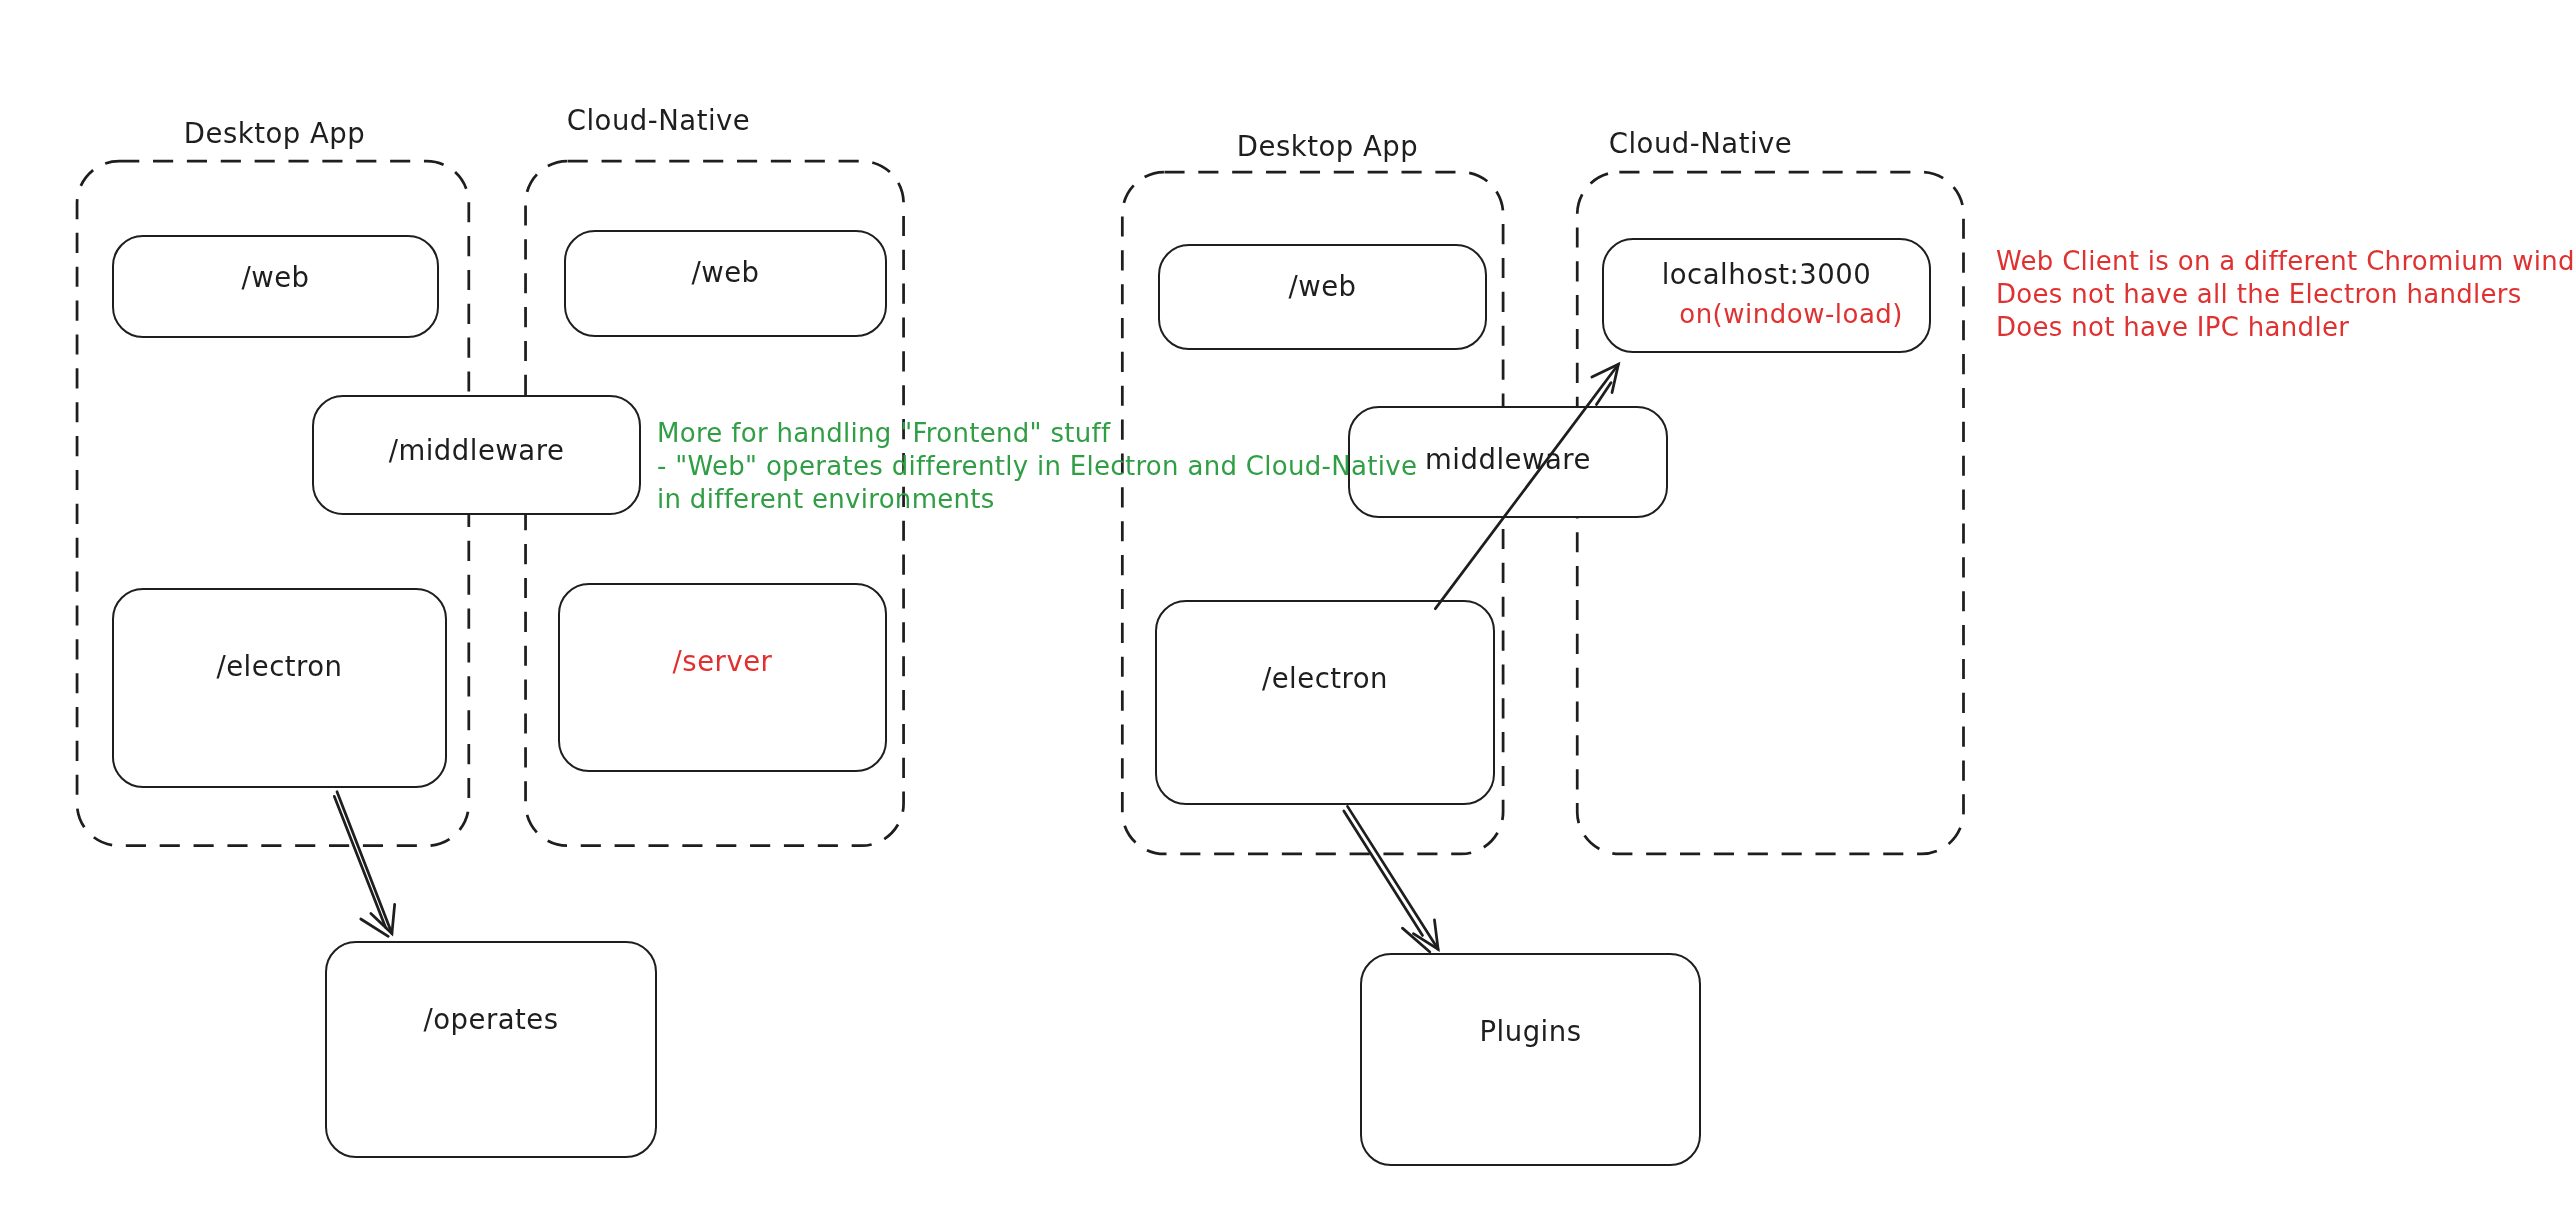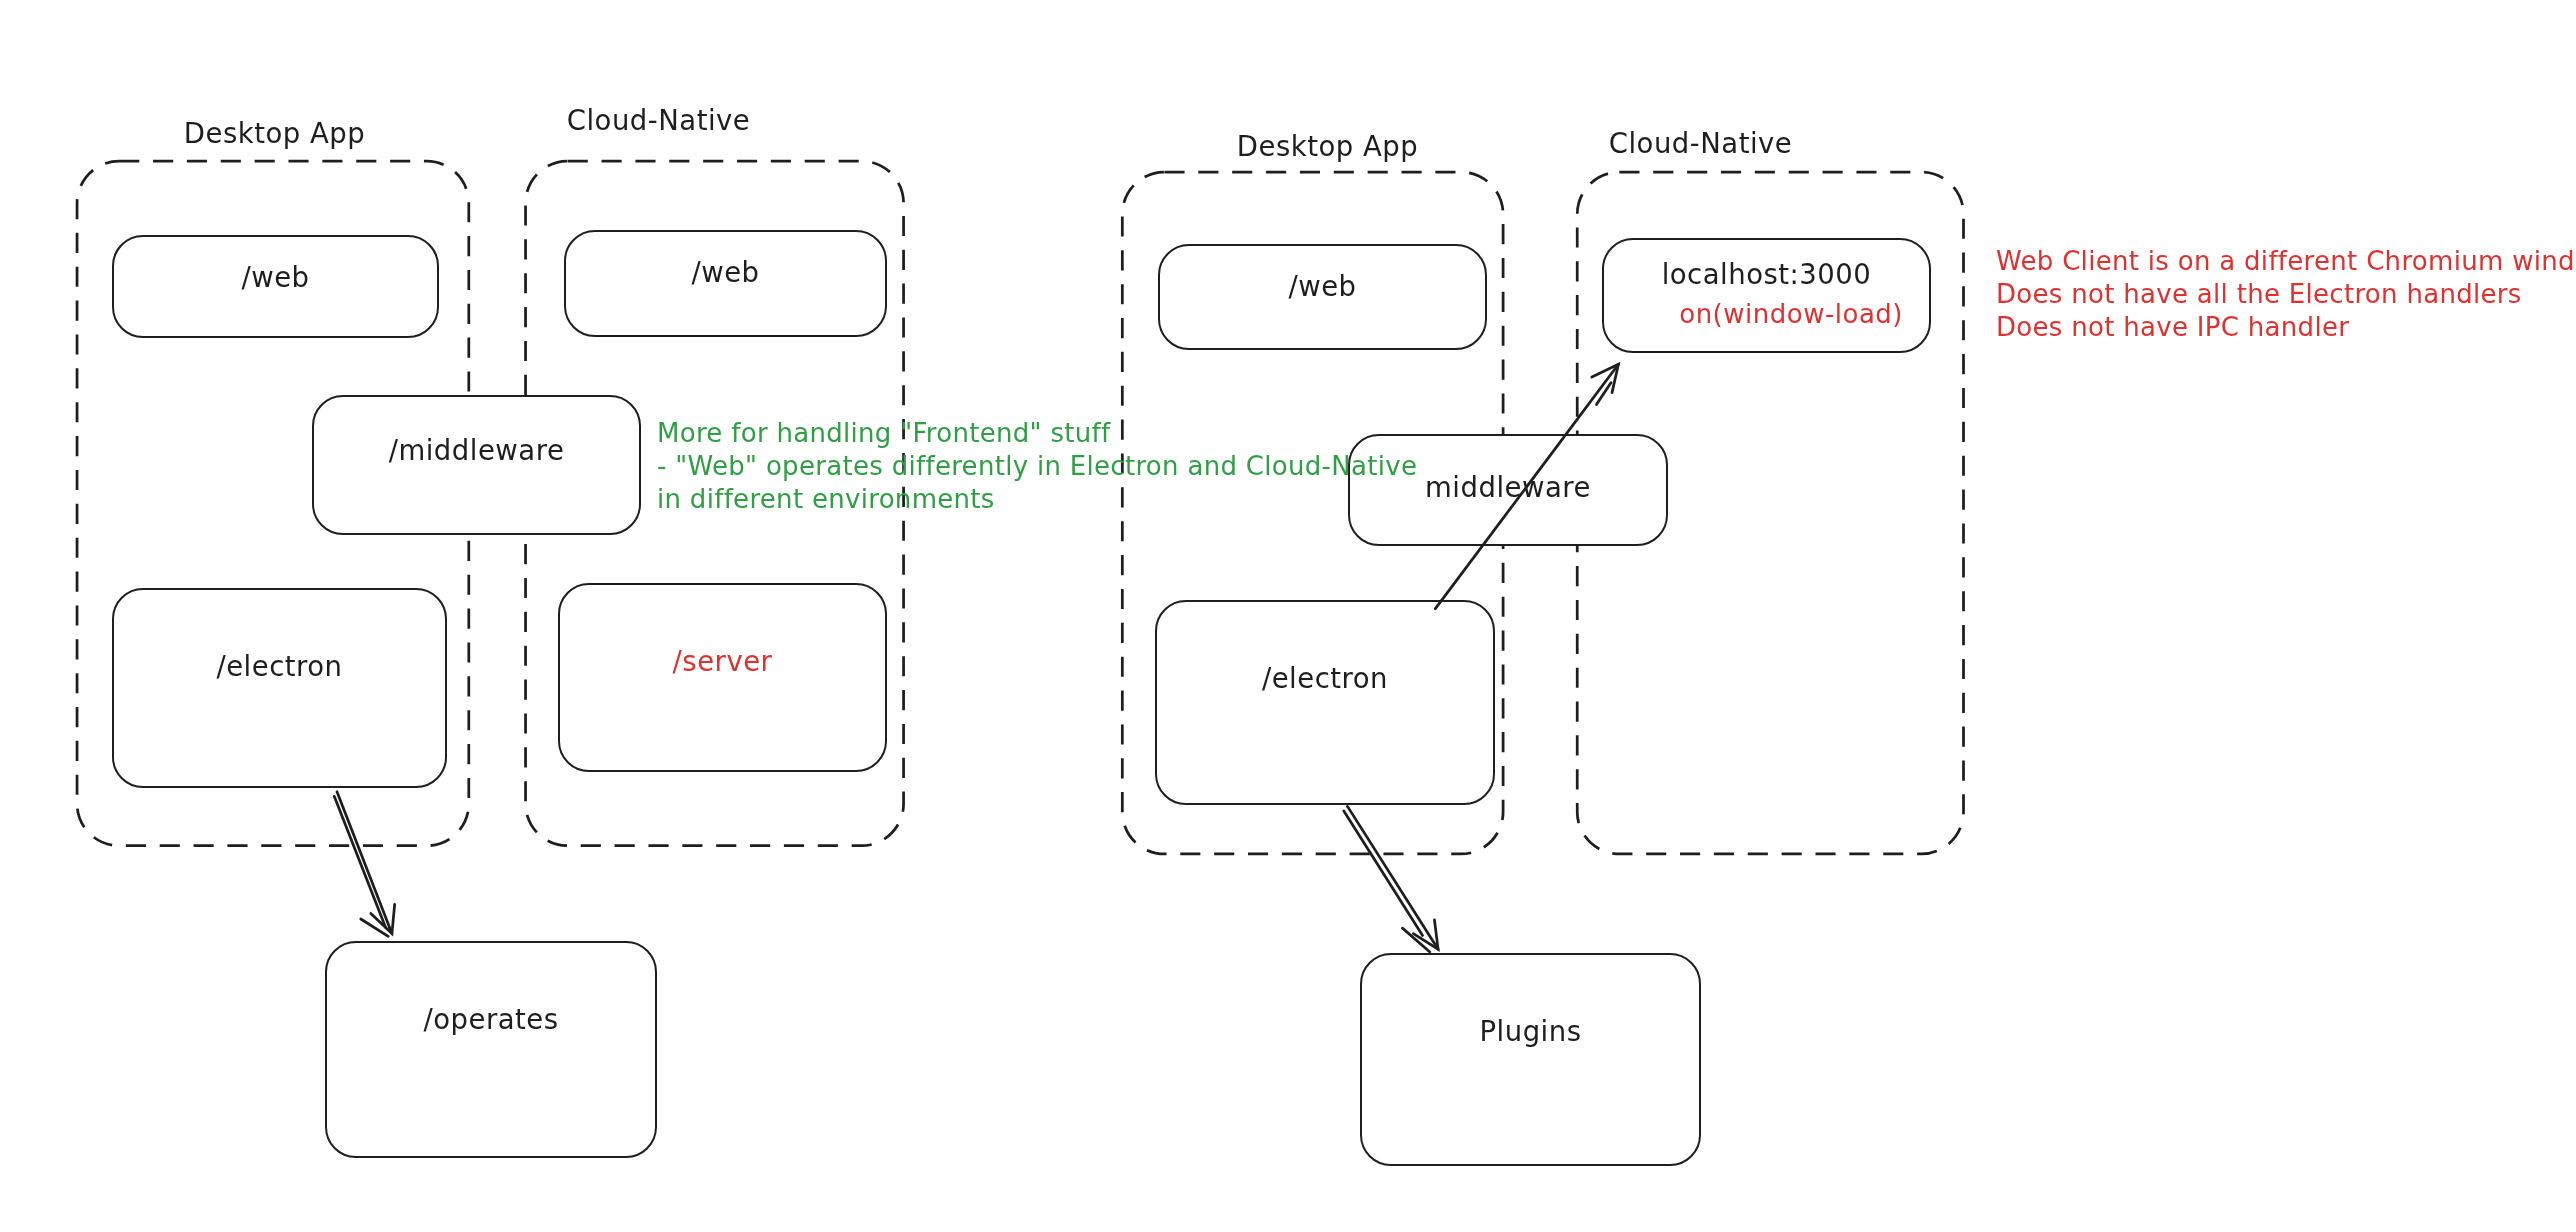--- a/index.html
+++ b/index.html
@@ -80,21 +80,21 @@
   <div class="group-title" style="left:1554px; top:127px;">Cloud-Native</div>
 
   <div class="box short" style="left:112px; top:235px; width:327px; height:103px;">
     <span>/web</span>
   </div>
 
   <div class="box short" style="left:564px; top:230px; width:323px; height:107px;">
     <span>/web</span>
   </div>
 
-  <div class="box short" style="left:312px; top:395px; width:329px; height:140px; padding-top:37px;">
+  <div class="box short" style="left:312px; top:395px; width:329px; height:120px; padding-top:37px;">
     <span>/middleware</span>
   </div>
 
   <div class="box tall" style="left:112px; top:588px; width:335px; height:200px;">
     <span>/electron</span>
   </div>
 
   <div class="box tall" style="left:558px; top:583px; width:329px; height:189px;">
     <span class="server-label">/server</span>
   </div>
@@ -105,21 +105,21 @@
 
   <div class="box short" style="left:1158px; top:244px; width:329px; height:106px;">
     <span>/web</span>
   </div>
 
   <div class="box" style="left:1602px; top:238px; width:329px; height:115px; padding-top:18.3px;">
     <span>localhost:3000</span>
     <span class="red-inline">on(window-load)</span>
   </div>
 
-  <div class="box short" style="left:1348px; top:406px; width:320px; height:112px; padding-top:35px;margin-top:28px;">
+  <div class="box short" style="left:1348px; top:406px; width:320px; height:112px; padding-top:35px;">
     <span>middleware</span>
   </div>
 
   <div class="box tall" style="left:1155px; top:600px; width:340px; height:205px;">
     <span>/electron</span>
   </div>
 
   <div class="box tall" style="left:1360px; top:953px; width:341px; height:213px;">
     <span>Plugins</span>
   </div>

